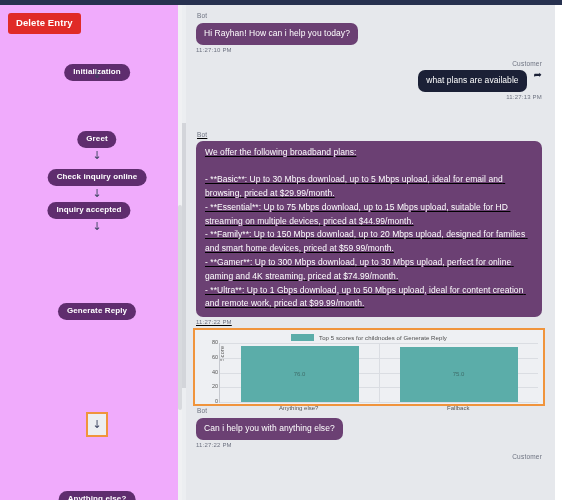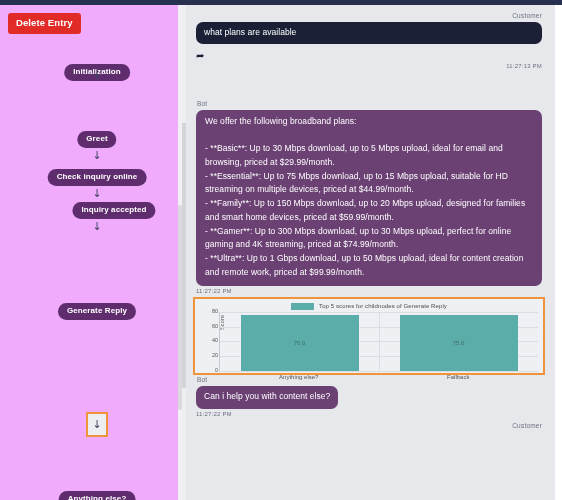--- a/index.html
+++ b/index.html
@@ -108,21 +108,21 @@
   .bubble-user{
     display:inline-block;
     background:#1b2036;
     color:#ffffff;
     border-radius:7px;
     font-size:8.5px;
     line-height:1.6;
     padding:4px 8px 5px 8px;
     letter-spacing:.05px;
   }
-  .userline{display:flex;justify-content:flex-end;gap:7px;padding-right:3px;flex-direction:column;}
+  .userline{display:flex;justify-content:flex-end;gap:7px;padding-right:3px;}
   .reply-icon{color:#1b2036;font-size:10px;line-height:1;}
   .ts{font-size:6px;color:#6d7280;margin-top:2px;line-height:1;letter-spacing:.2px;}
   .ts.right{text-align:right;margin-right:3px;}
 
   
   .chart-wrap{
     margin:3px 7px 0 7px;
     border:2px solid #f0943c;
     background:#eef0f3;
     padding:2px 3px 1px 3px;
@@ -179,21 +179,21 @@
 
   <div class="panels">
 
     <div class="flowpanel">
       <button class="delete-btn">Delete Entry</button>
 
       <div id="flow-nodes">
           <div class="node" style="left: 97px; top: 59px;">Initialization</div>
           <div class="node" style="left: 97px; top: 102px; margin-top: 24px;">Greet</div>
           <div class="node" style="left: 97px; top: 164px;">Check inquiry online</div>
-          <div class="node" style="left: 114px; top: 197px;">Inquiry accepted</div>
+          <div class="node" style="left: 89px; top: 197px;">Inquiry accepted</div>
           <div class="node" style="left: 97px; top: 298px;">Generate Reply</div>
           <div class="node" style="left: 97px; top: 486px;">Anything else?</div>
           <div class="arrow" style="left: 97px; top: 64px;">↓</div>
           <div class="arrow" style="left: 97px; top: 145px;">↓</div>
           <div class="arrow" style="left: 97px; top: 183px;">↓</div>
           <div class="arrow" style="left: 97px; top: 216px;">↓</div>
           <div class="arrow-box" style="left: 97px; top: 407px;">↓</div>
         </div>
 
       <div class="flow-scrollbar">
@@ -201,31 +201,36 @@
       </div>
     </div>
 
     <div class="chatpanel">
       <div class="chat-scroll-track">
         <div class="chat-scroll-thumb"></div>
       </div>
 
       <div class="chat-inner">
 
+        <div class="msgrow" style="padding-top:8px;">
+          <div class="who">Bot</div>
+          <div class="bubble-bot">Hi Rayhan! How can i help you today?</div>
+          <div class="ts">11:27:10 PM</div>
+        </div>
 
         <div class="msgrow" style="padding-top:8px;">
           <div class="who right">Customer</div>
           <div class="userline">
             <div class="bubble-user">what plans are available</div>
             <span class="reply-icon">➦</span>
           </div>
           <div class="ts right">11:27:13 PM</div>
         </div>
 
-        <div class="msgrow" style="padding-top:32px;">
+        <div class="msgrow" style="padding-top:32px;text-decoration:underline;">
           <div class="who">Bot</div>
           <div class="bubble-bot wide">We offer the following broadband plans:
 
 - **Basic**: Up to 30 Mbps download, up to 5 Mbps upload, ideal for email and browsing, priced at $29.99/month.
 - **Essential**: Up to 75 Mbps download, up to 15 Mbps upload, suitable for HD streaming on multiple devices, priced at $44.99/month.
 - **Family**: Up to 150 Mbps download, up to 20 Mbps upload, designed for families and smart home devices, priced at $59.99/month.
 - **Gamer**: Up to 300 Mbps download, up to 30 Mbps upload, perfect for online gaming and 4K streaming, priced at $74.99/month.
 - **Ultra**: Up to 1 Gbps download, up to 50 Mbps upload, ideal for content creation and remote work, priced at $99.99/month.</div>
           <div class="ts">11:27:22 PM</div>
         </div>
@@ -263,21 +268,21 @@
               </div>
           </div>
           <div class="xticks" id="chart-xticks">
               <div class="xtick">Anything else?</div>
               <div class="xtick">Fallback</div>
             </div>
         </div>
 
         <div class="msgrow" style="padding-top:2px;">
           <div class="who">Bot</div>
-          <div class="bubble-bot">Can i help you with content else?</div>
+          <div class="bubble-bot">Can i help you with anything else?</div>
           <div class="ts">11:27:22 PM</div>
         </div>
 
         <div class="msgrow" style="padding-top:6px;">
           <div class="who right">Customer</div>
         </div>
 
       </div>
     </div>
 

